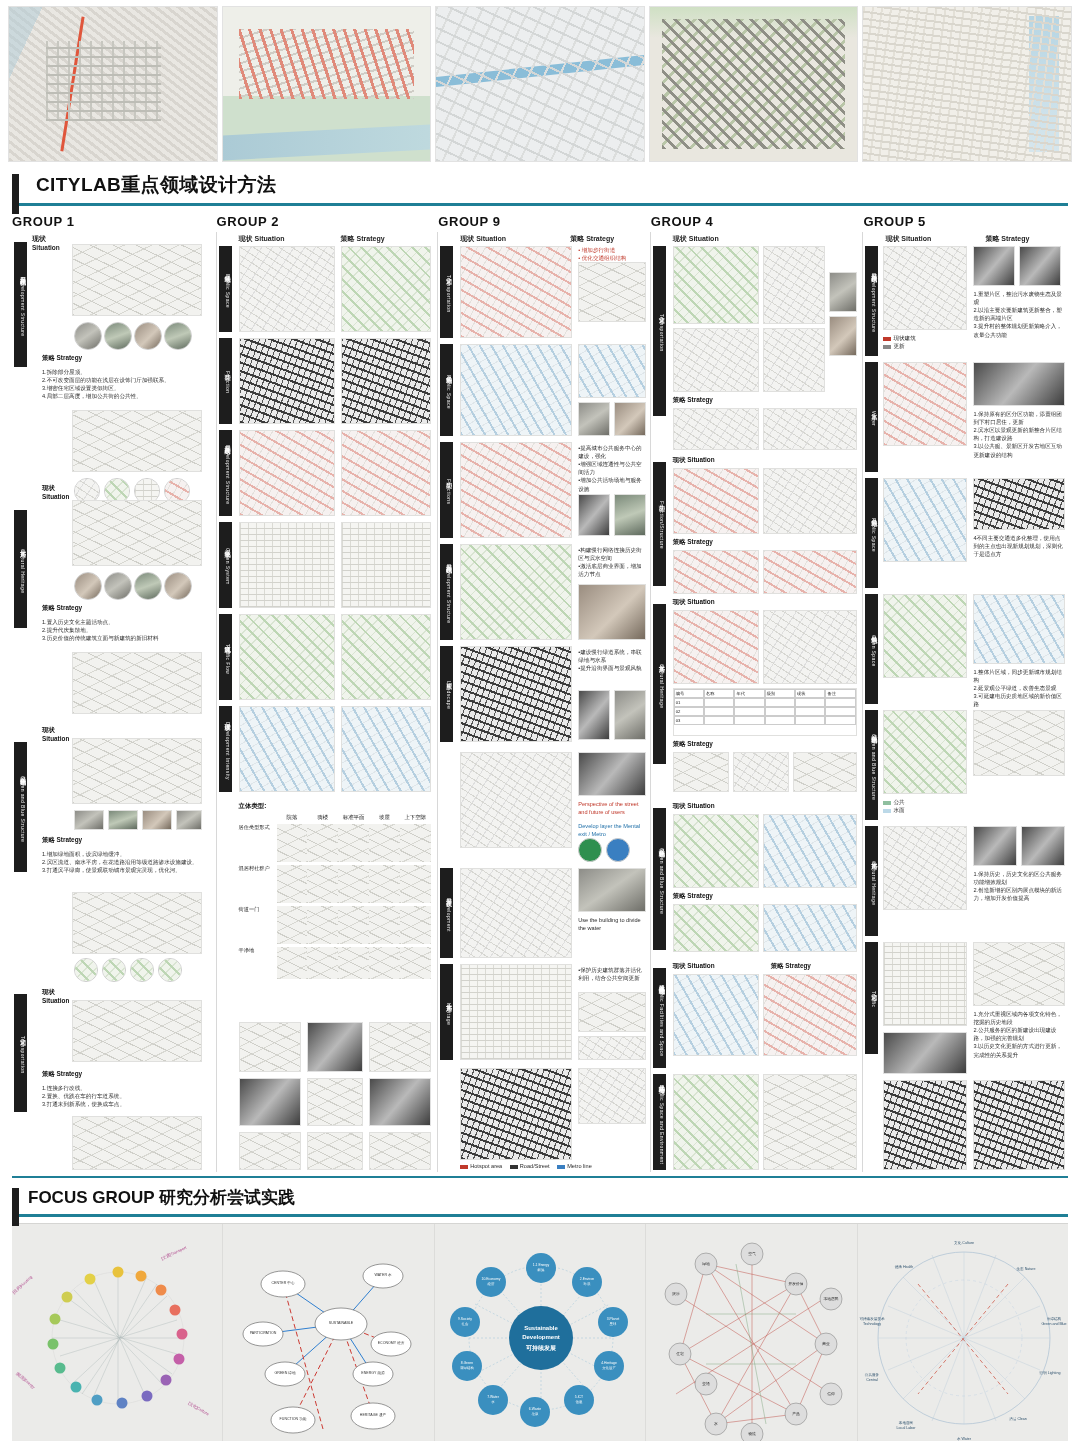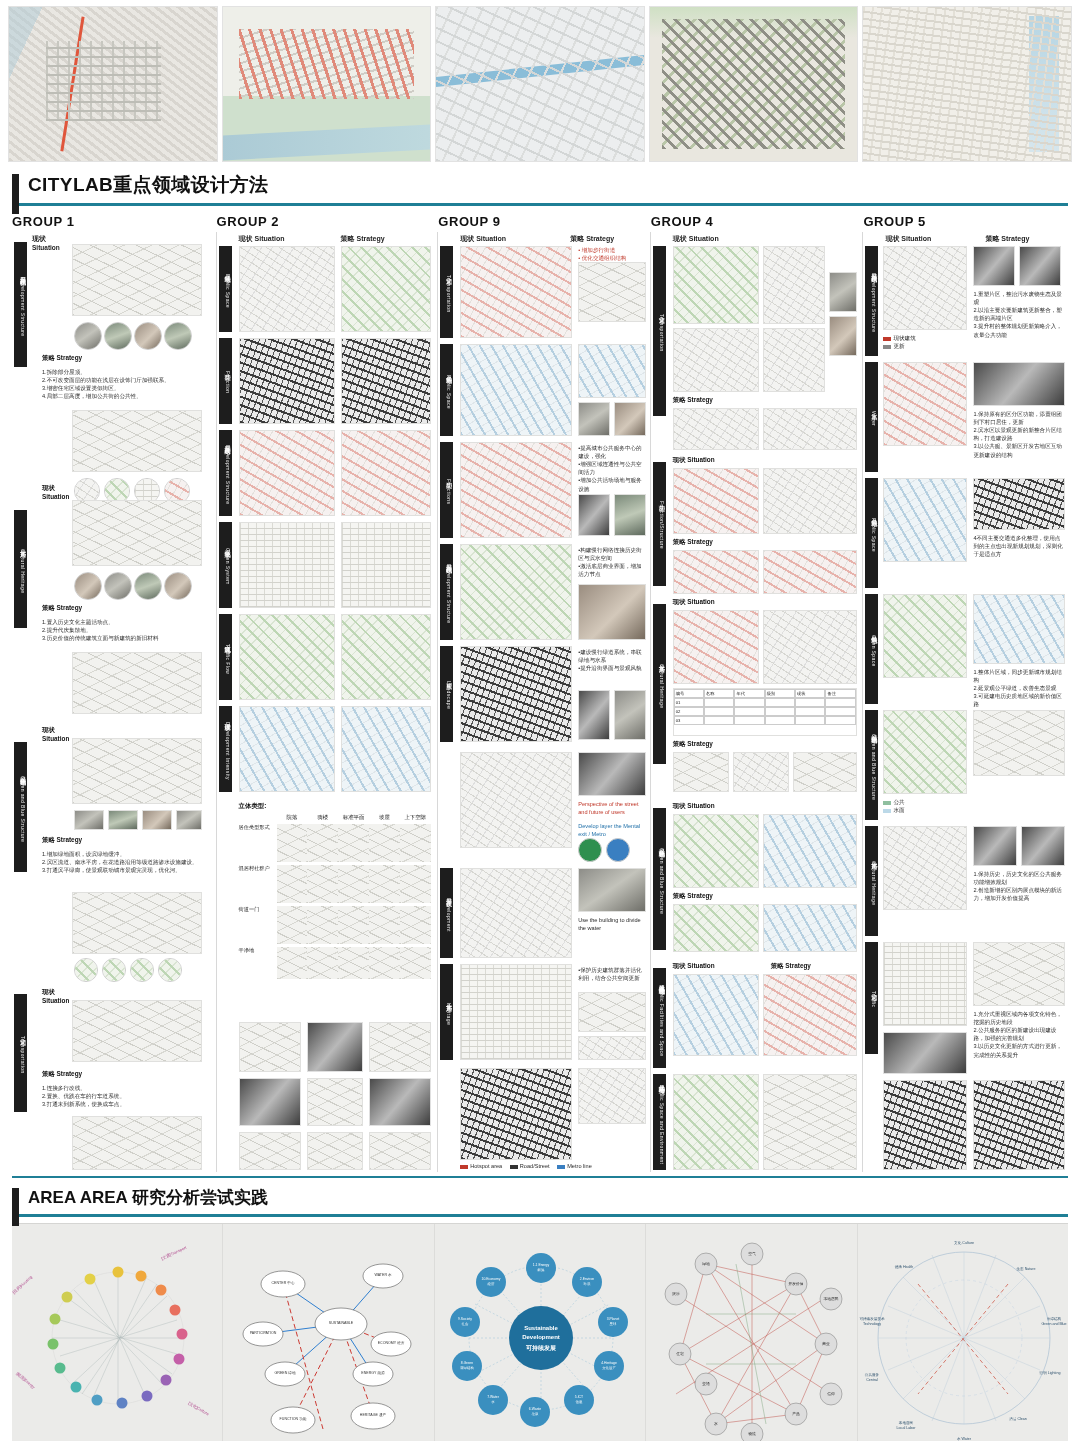--- a/index.html
+++ b/index.html
@@ -49,21 +49,21 @@
   .tc5::after{content:"";position:absolute;inset:0;
       background:repeating-linear-gradient(8deg,#d9d6cd 0 2px,transparent 2px 7px),
                  repeating-linear-gradient(98deg,#e3e0d7 0 2px,transparent 2px 9px);}
   .tc5::before{content:"";position:absolute;right:6%;top:6%;width:14%;height:88%;
       background:linear-gradient(180deg,#a8cfe2,#cfe4ee);opacity:.8;}
 
   
   .section-head{position:relative;margin:10px 12px 0 12px;}
   .section-head .bar{position:absolute;left:0;top:2px;width:7px;height:40px;background:#1d1d1d;}
   .section-head .eyebrow{margin-left:16px;font-size:11.5px;letter-spacing:3.4px;color:#1d1d1d;font-weight:400;}
-  .section-head .title{margin-left:16px;font-size:19px;font-weight:700;letter-spacing:.4px;color:#111;margin-top:1px;}
+  .section-head .title{margin-left:24px;font-size:19px;font-weight:700;letter-spacing:.4px;color:#111;margin-top:1px;}
   .rule{height:3px;background:#1f7f96;margin:5px 12px 0 12px;}
   .rule.thin{height:2px;}
 
   
   .groups-row{display:flex;margin:6px 12px 0 12px;}
   .group-head{font-size:13px;font-weight:700;letter-spacing:.6px;color:#111;}
 
   
   .board{display:flex;margin:2px 12px 0 12px;height:940px;}
   .col{position:relative;box-sizing:border-box;padding:2px 4px 0 4px;border-right:1px solid #d8d8d8;}
@@ -614,21 +614,21 @@
       <div class="cap" style="left:110px;top:778px;width:92px;">1.充分式重视区域内各项文化特色，挖掘的历史地段<br>2.公共服务的区的新建设出现建设路，加强的完善规划<br>3.以历史文化更新的方式进行更新，完成性的关系提升</div>
       <div class="blk photoBW" style="left:20px;top:800px;width:84px;height:42px;"></div>
       <div class="blk mapDark" style="left:20px;top:848px;width:84px;height:90px;"></div>
       <div class="blk mapDark" style="left:110px;top:848px;width:92px;height:90px;"></div>
     </div>
   </div>
 
   <div class="rule thin" style="margin-top:4px;"></div>
   <div class="bottom-head">
     <div class="bar"></div>
-    <div class="title">AREA AREA 研究分析尝试实践</div>
+    <div class="title">FOCUS GROUP 研究分析尝试实践</div>
   </div>
   <div class="rule"></div>
 
   <div class="bottom-band">
 
     <div class="bb">
       <svg width="212" height="228" viewBox="0 0 212 228">
         <g stroke="#9aa" stroke-width="0.4" fill="none" opacity="0.8">
           <circle cx="106" cy="114" r="66" stroke="#ccc"></circle>
           <path d="M50 70 L160 150 M60 160 L155 72 M40 114 L172 114 M106 48 L106 180 M62 66 L150 160 M70 170 L145 60"></path>

